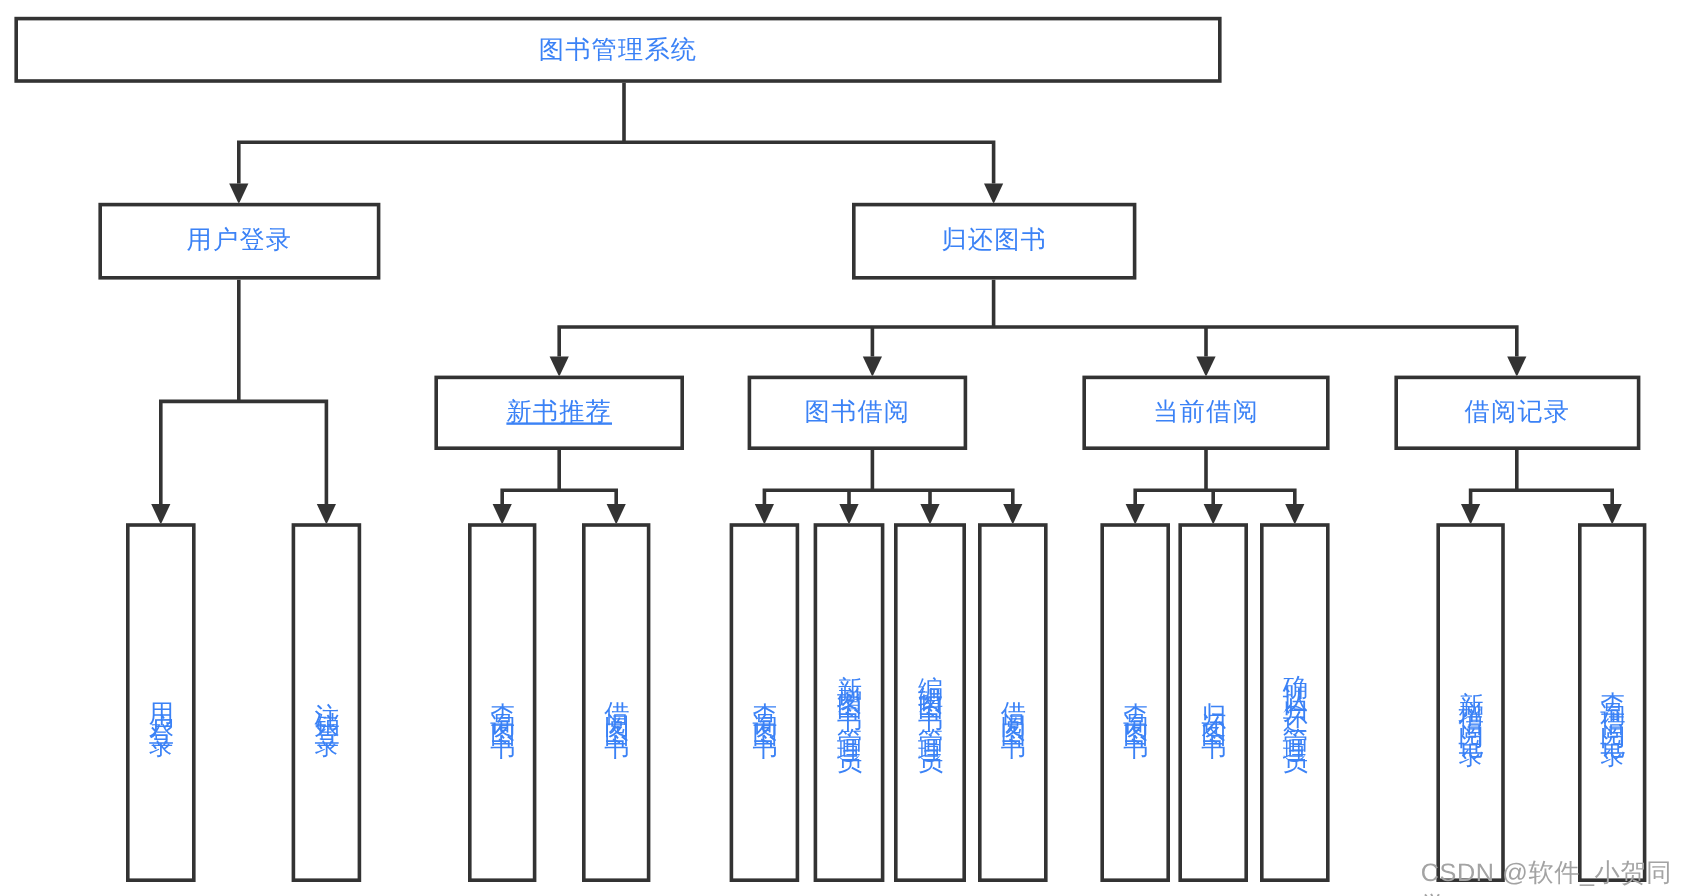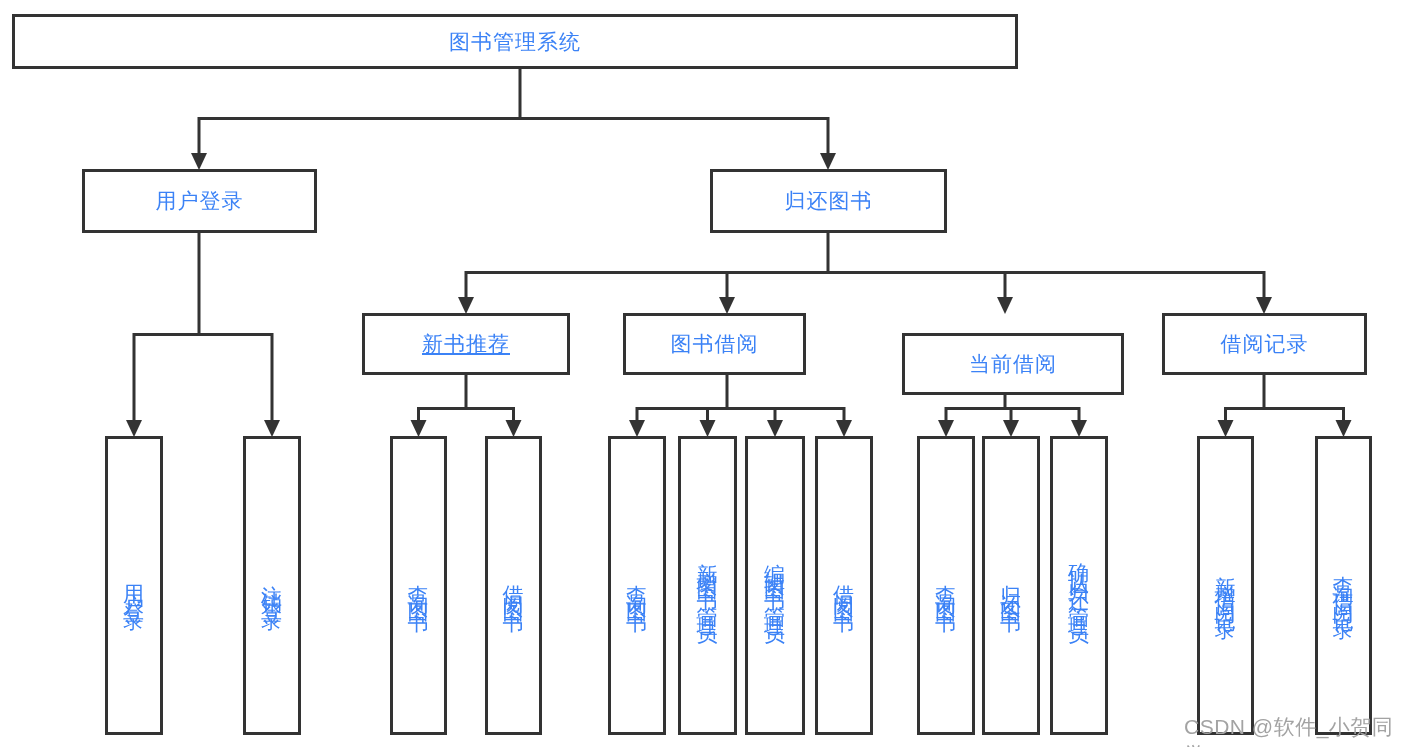--- a/index.html
+++ b/index.html
@@ -25,21 +25,21 @@
     font-size:21px; color:#a3a3a3; letter-spacing:0.5px;
   }
   
   .n-root  { left:12px;  top:14px;  width:1006px; height:55px; }
   .n-ul    { left:82px;  top:169px; width:235px;  height:64px; }
   .n-bm    { left:710px; top:169px; width:237px;  height:64px; }
   .n-ul-c0 { left:105px; top:436px; width:58px;   height:299px; }
   .n-ul-c1 { left:243px; top:436px; width:58px;   height:299px; }
   .n-g0    { left:362px; top:313px; width:208px;  height:62px;text-decoration:underline; }
   .n-g1    { left:623px; top:313px; width:183px;  height:62px; }
-  .n-g2    { left:902px; top:313px; width:222px;  height:62px;margin-top:20px; }
+  .n-g2    { left:902px; top:313px; width:206px;  height:62px; }
   .n-g3    { left:1162px;top:313px; width:205px;  height:62px; }
   .n-g0c0  { left:390px; top:436px; width:57px;   height:299px; }
   .n-g0c1  { left:485px; top:436px; width:57px;   height:299px; }
   .n-g1c0  { left:608px; top:436px; width:58px;   height:299px; }
   .n-g1c1  { left:678px; top:436px; width:59px;   height:299px; }
   .n-g1c2  { left:745px; top:436px; width:60px;   height:299px; }
   .n-g1c3  { left:815px; top:436px; width:58px;   height:299px; }
   .n-g2c0  { left:917px; top:436px; width:58px;   height:299px; }
   .n-g2c1  { left:982px; top:436px; width:58px;   height:299px; }
   .n-g2c2  { left:1050px;top:436px; width:58px;   height:299px; }

